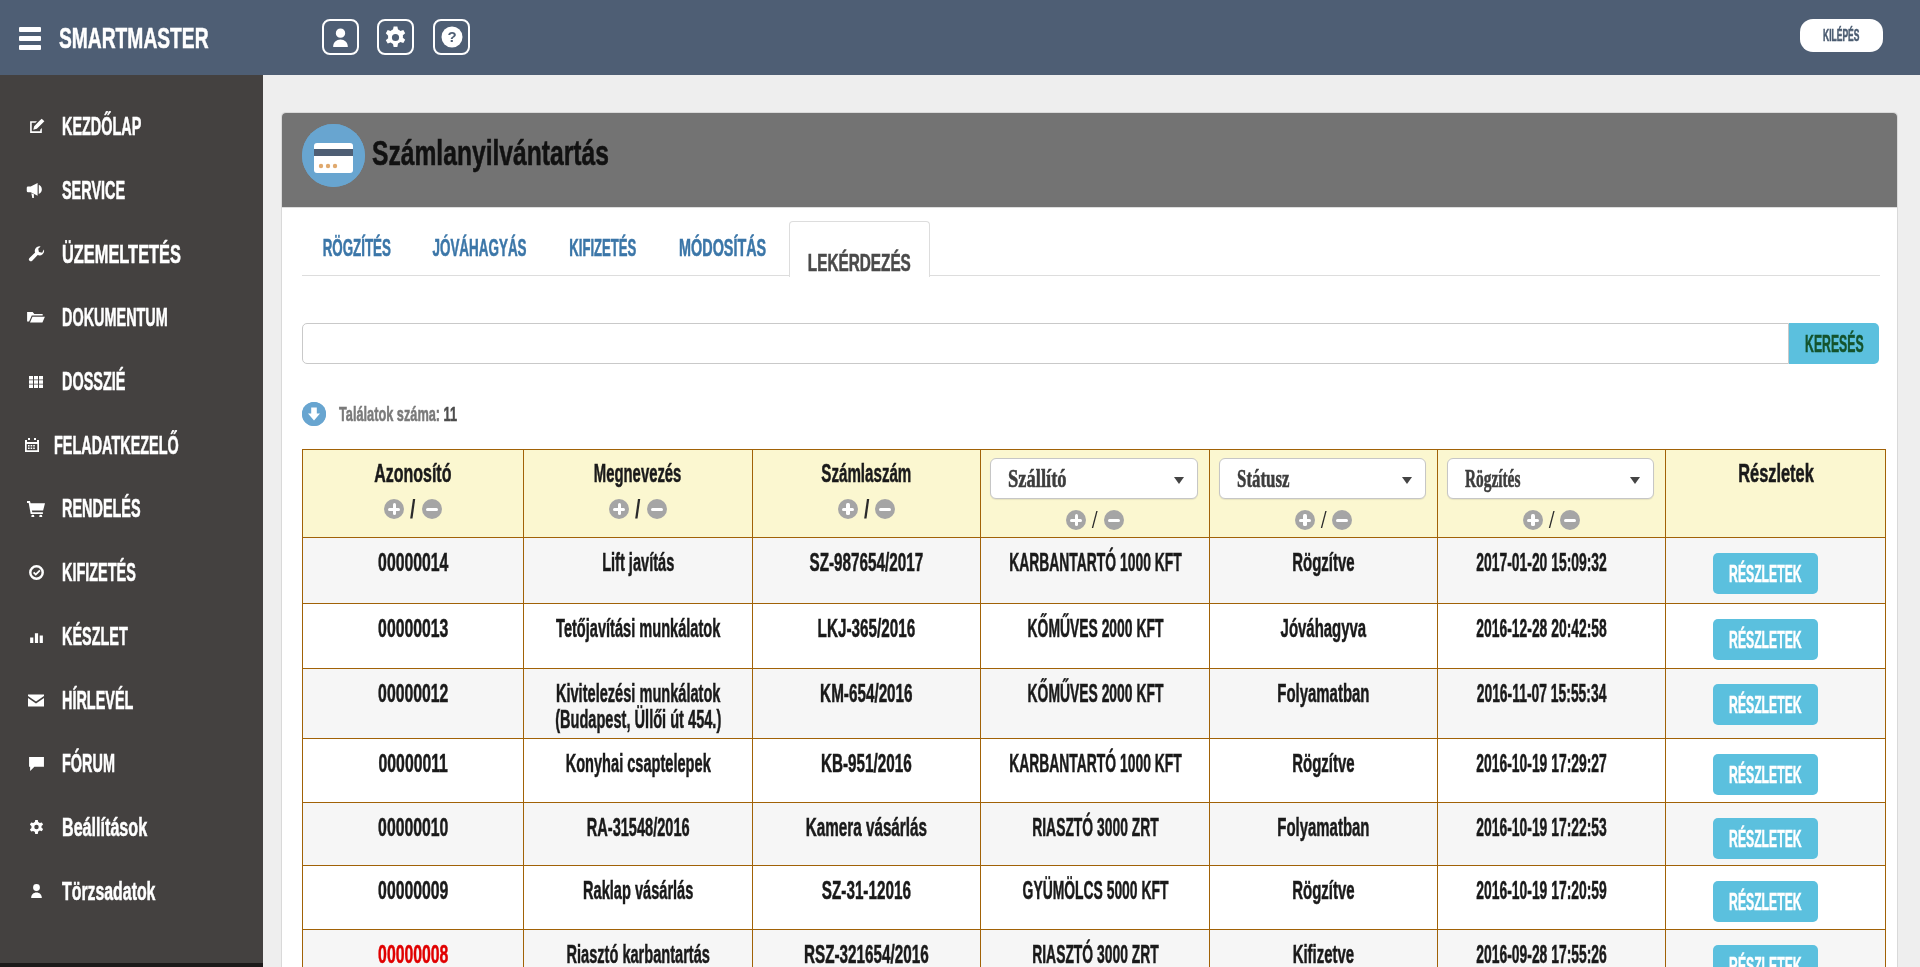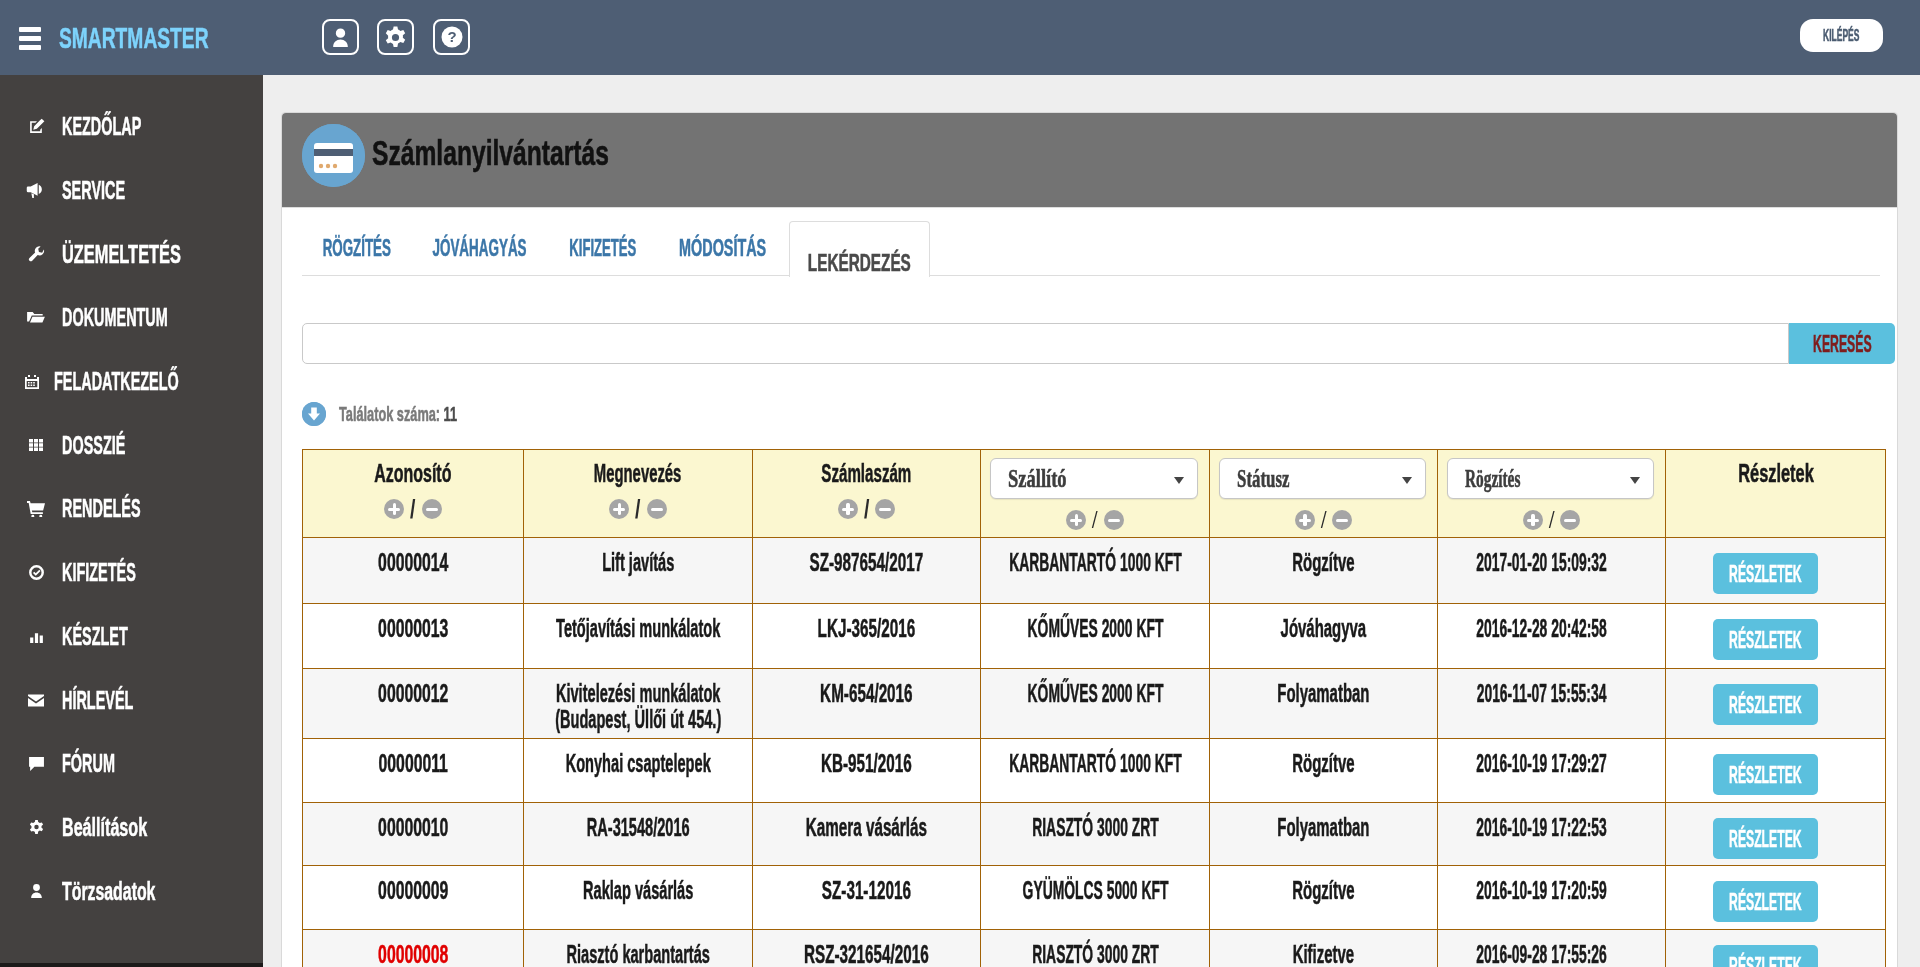--- a/index.html
+++ b/index.html
@@ -14,21 +14,21 @@
 .c2 { transform:scaleX(.561); width:178.25%; margin-left:-39.13%; }
 .c3 { transform:scaleX(.587); width:170.36%; margin-left:-35.18%; }
 .c4 { transform:scaleX(.534); width:187.27%; margin-left:-43.63%; }
 .c5 { transform:scaleX(.575); width:173.91%; margin-left:-36.96%; }
 .c6 { transform:scaleX(.534); width:187.27%; margin-left:-48.2%; }
 
 
 .topbar { position:absolute; left:0; top:0; width:1920px; height:75px; background:#4e5e74; z-index:10; }
 .burger { position:absolute; left:19px; top:27px; width:22px; height:24px; }
 .burger i { display:block; height:5px; background:#fff; margin-bottom:4px; border-radius:1px; }
-.brand { position:absolute; left:59px; top:0; height:67px; line-height:75px; color:#7dd3fc; font-size:30px; }
+.brand { position:absolute; left:59px; top:0; height:67px; line-height:75px; color:#ffffff; font-size:30px; }
 .tbtn { position:absolute; top:19px; width:37px; height:36px; border:2px solid #fff; border-radius:8px; display:flex; align-items:center; justify-content:center; }
 .kilepes { position:absolute; right:37px; top:19px; width:83px; height:33px; background:#fff; border-radius:13px; color:#4a5b70; font-size:16px; display:flex; align-items:center; justify-content:center; }
 .kilepes span { transform:scaleX(.53); white-space:nowrap; }
 
 
 .sidebar { position:absolute; left:0; top:75px; width:263px; height:892px; background:#444140; }
 .sidebar::after { content:""; position:absolute; left:0; bottom:0; width:100%; height:4px; background:#1c1a1a; }
 .snav { padding-top:20px; }
 .sitem { height:63.7px; display:flex; align-items:center; color:#fff;gap:13px; }
 .sitem .sic { width:24px; margin-left:24px; display:flex; justify-content:center; }
@@ -45,21 +45,21 @@
 
 
 .tabline { position:absolute; left:20px; top:162px; width:1578px; border-top:1px solid #ddd; }
 .tab { position:absolute; top:108px; height:54px; display:flex; align-items:center; justify-content:center; font-size:23px; color:#3b76a8; }
 .tab span { display:inline-block; white-space:nowrap; }
 .tabact { position:absolute; left:507px; top:108px; width:141px; height:56px; display:flex; align-items:flex-end; justify-content:center; background:#fff; border:1px solid #ddd; border-bottom:none; border-radius:4px 4px 0 0; font-size:23px; color:#4a4a4a; z-index:2; }
 .tabact span { display:inline-block; transform:scaleX(.666); white-space:nowrap; }
 
 
 .sinput { position:absolute; left:20px; top:210px; width:1487px; height:41px; border:1px solid #c9c9c9; border-radius:5px 0 0 5px; background:#fff; }
-.sbtn { position:absolute; left:1507px; top:210px; width:106px; height:41px; background:#5bc0de; border-radius:0 5px 5px 0; color:#7f1d1d; font-size:17px; display:flex; align-items:center; justify-content:center; }
+.sbtn { position:absolute; left:1507px; top:210px; width:90px; height:41px; background:#5bc0de; border-radius:0 5px 5px 0; color:#14532d; font-size:17px; display:flex; align-items:center; justify-content:center; }
 .sbtn span { transform:scaleX(.51); white-space:nowrap; font-size:24px; }
 
 
 .found { position:absolute; left:20px; top:289px; height:24px; display:flex; align-items:center; }
 .fico { width:24px; height:24px; border-radius:50%; background:#68a5d0; position:relative; }
 .ftext { margin-left:13px; font-size:21px; color:#7a7a7a; }
 .ftext .sqL { transform:scaleX(.607); }
 .ftext b { color:#4d4d4d; }
 
 
@@ -148,32 +148,32 @@
         <span class="sic">
           <svg width="20" height="17" viewBox="0 0 18 15" fill="#fff">
             <path d="M1 2.5h5l1.5 1.8H15v1.5H5.2L2.8 11H1zM5.8 6.8H17L14.8 12H3.6z"></path>
           </svg>
         </span>
         <span class="slb"><span>DOKUMENTUM</span></span>
       </div>
     <div class="sitem">
         <span class="sic">
           <svg width="16" height="16" viewBox="0 0 16 16" fill="#fff">
+            <path d="M1 2h4v3.4H1zM6 2h4v3.4H6zM11 2h4v3.4h-4zM1 6.3h4v3.4H1zM6 6.3h4v3.4H6zM11 6.3h4v3.4h-4zM1 10.6h4V14H1zM6 10.6h4V14H6zM11 10.6h4V14h-4z"></path>
+          </svg>
+        </span>
+        <span class="slb"><span>DOSSZIÉ</span></span>
+      </div>
+    <div class="sitem">
+        <span class="sic">
+          <svg width="16" height="16" viewBox="0 0 16 16" fill="#fff">
             <path d="M4 1h2v2H4zM10 1h2v2h-2zM1 3h2v2h10V3h2v12H1zm1.7 4v6.3h10.6V7zM4 8h1.6v1.4H4zm2.6 0h1.6v1.4H6.6zm2.6 0h1.6v1.4H9.2zM4 10.5h1.6v1.4H4zm2.6 0h1.6v1.4H6.6zm2.6 0h1.6v1.4H9.2z"></path>
           </svg>
         </span>
         <span class="slb"><span>FELADATKEZELŐ</span></span>
-      </div>
-    <div class="sitem">
-        <span class="sic">
-          <svg width="16" height="16" viewBox="0 0 16 16" fill="#fff">
-            <path d="M1 2h4v3.4H1zM6 2h4v3.4H6zM11 2h4v3.4h-4zM1 6.3h4v3.4H1zM6 6.3h4v3.4H6zM11 6.3h4v3.4h-4zM1 10.6h4V14H1zM6 10.6h4V14H6zM11 10.6h4V14h-4z"></path>
-          </svg>
-        </span>
-        <span class="slb"><span>DOSSZIÉ</span></span>
       </div>
     <div class="sitem">
         <span class="sic">
           <svg width="18" height="17" viewBox="0 0 17 16" fill="#fff">
             <path d="M0 1h2.8l.6 2H17l-1.8 7H4.6L5 11.5h10v1.8H3.5L1.6 2.8H0zM5.5 14a1.4 1.4 0 1 1 0 2.8 1.4 1.4 0 0 1 0-2.8zM13 14a1.4 1.4 0 1 1 0 2.8A1.4 1.4 0 0 1 13 14z"></path>
           </svg>
         </span>
         <span class="slb"><span>RENDELÉS</span></span>
       </div>
     <div class="sitem">

